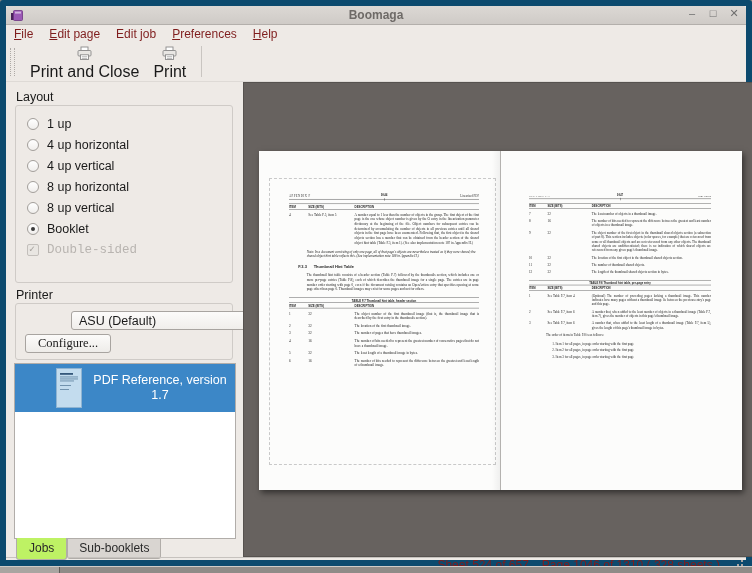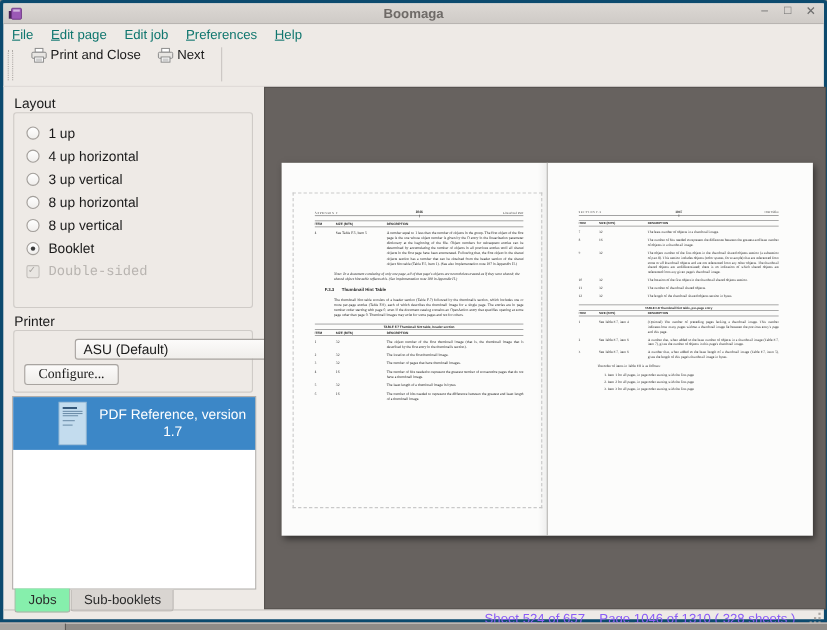--- a/index.html
+++ b/index.html
@@ -1,47 +1,47 @@
 <!DOCTYPE html>
 <html><head>
 <meta charset="utf-8">
 <style>
   * { margin:0; padding:0; box-sizing:border-box; }
   html,body { width:752px; height:573px; overflow:hidden; background:#8f8b87;
               font-family:"Liberation Sans", sans-serif; }
 
   #window { position:absolute; left:0; top:0; width:752px; height:566px;
-            background:#eeeae6; border:3px solid #0c4a6e; border-radius:3px 3px 0 0; }
+            background:#eeeae6; border:6px solid #0c4a6e; border-radius:3px 3px 0 0; }
 
   
   #titlebar { position:absolute; left:0; top:0; width:100%; height:19px;
               background:linear-gradient(#dcd8d4,#cfcbc7); border-bottom:1px solid #b3afab;
               border-radius:3px 3px 0 0; }
   #app-icon { position:absolute; left:4px; top:2px; }
   #win-title { position:absolute; left:0; right:0; top:2px; text-align:center;
                font-size:12px; font-weight:bold; color:#6e6a67; }
   #win-controls { position:absolute; right:6px; top:1px; display:flex; gap:9px;
                   font-size:11px; color:#6e6e6e; }
   #win-controls span { width:12px; text-align:center; cursor:default; }
 
   
   #menubar { position:absolute; left:0; top:20px; width:100%; height:15px;
-             display:flex; align-items:center; padding-left:8px; font-size:12px; color:#0f766e; }
+             display:flex; align-items:center; padding-left:8px; font-size:12px; color:#7f1d1d; }
   .menu-item { padding:0 8px; }
   .menu-item:first-child { padding-left:0; }
   .menu-item u { text-decoration:underline; }
 
   
   #toolbar { position:absolute; left:0; top:35px; width:100%; height:41px;
              display:flex; align-items:flex-start; padding:3px 0 0 14px;
              border-bottom:1px solid #dedad6; }
   #toolbar-handle { width:5px; height:28px; margin:4px 8px 0 -10px;
                     border-left:1px dotted #aeaaa6; border-right:1px dotted #aeaaa6; }
-  .tbtn { display:flex; flex-direction:row; align-items:center; gap:2px;
-          padding:1px 7px; font-size:12px; color:#1a1a1a; }
+  .tbtn { display:flex; flex-direction:column; align-items:center; gap:2px;
+          padding:1px 7px; font-size:16px; color:#1a1a1a; }
   .tbtn .ticon { height:16px; display:flex; align-items:center; }
   .tb-sep { width:1px; height:31px; background:#c9c5c1; margin:2px 8px 0 8px; }
 
   
   #sidebar { position:absolute; left:8px; top:76px; width:222px; height:475px; font-size:12.5px; color:#1a1a1a; }
   .panel-label { position:absolute; left:2px; height:14px; }
   #layout-label { top:8px; }
   #layout-box { position:absolute; left:1px; top:23px; width:218px; height:178px;
                 border:1px solid #cfcbc7; border-radius:3px; padding:7px 0 0 11px; }
   .opt-row { height:21px; display:flex; align-items:center; gap:8px; }
@@ -73,21 +73,21 @@
   #jobs-pane { position:absolute; left:0; top:281px; width:222px; height:176px;
                background:#ffffff; border:1px solid #b1ada9; }
   .job-item { height:48px; display:flex; align-items:center; gap:8px; padding:4px 5px; }
   .job-item.selected { background:#3c87c7; color:#ffffff;padding-left:41px; }
   .job-thumb { width:26px; height:40px; flex:0 0 26px; }
   .job-text { flex:1; text-align:center; font-size:12.5px; line-height:15px; }
 
   #jobs-tabs { position:absolute; left:2px; top:457px; display:flex; align-items:flex-start; }
   .tab { border:1px solid #b1ada9; border-top:none; border-radius:0 0 3px 3px;
          font-size:12px; padding:2px 11px 3px; background:#d9d5d1; color:#2a2a2a; }
-  .tab.active { background:#86efac; padding:3px 12px 4px; margin-top:-1px; position:relative; z-index:2; }
+  .tab.active { background:#bef264; padding:3px 12px 4px; margin-top:-1px; position:relative; z-index:2; }
 
   
   #preview { position:absolute; left:237px; top:76px; width:511px; height:475px;
              background:#67625f; border:1px solid #56524f; overflow:hidden; }
   #sheet { position:absolute; left:15px; top:68px; width:483px; height:339px;
            background:#fcfcfb; box-shadow:2px 3px 6px rgba(0,0,0,0.5); }
   .page { position:absolute; top:0; width:241px; height:339px; }
   #page-left { left:0; }
   #page-right { left:242px; }
   #sheet-fold { position:absolute; left:241px; top:0; width:1px; height:339px; background:#b4b2af; }
@@ -124,21 +124,21 @@
   .blk-para { margin:8px 0 10px 42px; font-size:8px; line-height:11px; text-align:justify; }
   .blk-tabletitle { margin-top:14px; border-top:1px solid #444; padding:3px 0 1px;
                     text-align:center; font-family:"Liberation Sans", sans-serif;
                     font-size:6.8px; font-weight:bold; }
   .blk-tabletitle + .tbl-head { margin-top:0; }
   .blk-li { margin:5px 0 5px 58px; font-size:8px; line-height:11px; }
 
   
   #statusbar { position:absolute; left:0; top:551px; width:100%; height:15px;
                border-top:1px solid #c6c2be; display:flex; justify-content:flex-end;
-               align-items:center; gap:13px; padding-right:26px; font-size:12px; color:#8b5cf6; }
+               align-items:center; gap:13px; padding-right:26px; font-size:12px; color:#7f1d1d; }
   #resize-grip { position:absolute; right:3px; bottom:2px; width:10px; height:10px; }
   #resize-grip i { position:absolute; width:2px; height:2px; background:#aaa6a2; }
 
   
   #bottom-strip { position:absolute; left:0; top:566px; width:752px; height:7px;
                   background:#8f8b87; border-top:1px solid #cfcbc7; }
   #bottom-strip .seg { position:absolute; left:0; top:0; width:60px; height:7px;
                   background:#a9a5a1; border-right:1px solid #5f5b58; }
 </style>
 </head>
@@ -189,42 +189,42 @@
     <div class="tbtn">
       <span class="ticon">
         <svg width="17" height="15" viewBox="0 0 17 15">
           <rect x="5" y="1" width="7" height="3.5" fill="#ffffff" stroke="#8a8a8a" stroke-width="0.9"></rect>
           <rect x="2" y="4.5" width="13" height="5.5" rx="1" fill="#e8e6e3" stroke="#8a8a8a" stroke-width="0.9"></rect>
           <rect x="4.5" y="8.8" width="8" height="4.7" fill="#ffffff" stroke="#8a8a8a" stroke-width="0.9"></rect>
           <rect x="5.8" y="10.3" width="5.4" height="0.9" fill="#b0b0b0"></rect>
           <rect x="5.8" y="11.9" width="5.4" height="0.9" fill="#b0b0b0"></rect>
         </svg>
       </span>
-      <span>Next</span>
+      <span>Print</span>
     </div>
 
     <div class="tb-sep"></div>
 
 
   </div>
 
   <div id="sidebar">
     <div class="panel-label" id="layout-label">Layout</div>
     <div id="layout-box">
         <div class="opt-row">
           <span class="radio"></span>
           <span>1 up</span>
         </div>
         <div class="opt-row">
           <span class="radio"></span>
           <span>4 up horizontal</span>
         </div>
         <div class="opt-row">
           <span class="radio"></span>
-          <span>3 up vertical</span>
+          <span>4 up vertical</span>
         </div>
         <div class="opt-row">
           <span class="radio"></span>
           <span>8 up horizontal</span>
         </div>
         <div class="opt-row">
           <span class="radio"></span>
           <span>8 up vertical</span>
         </div>
         <div class="opt-row">

